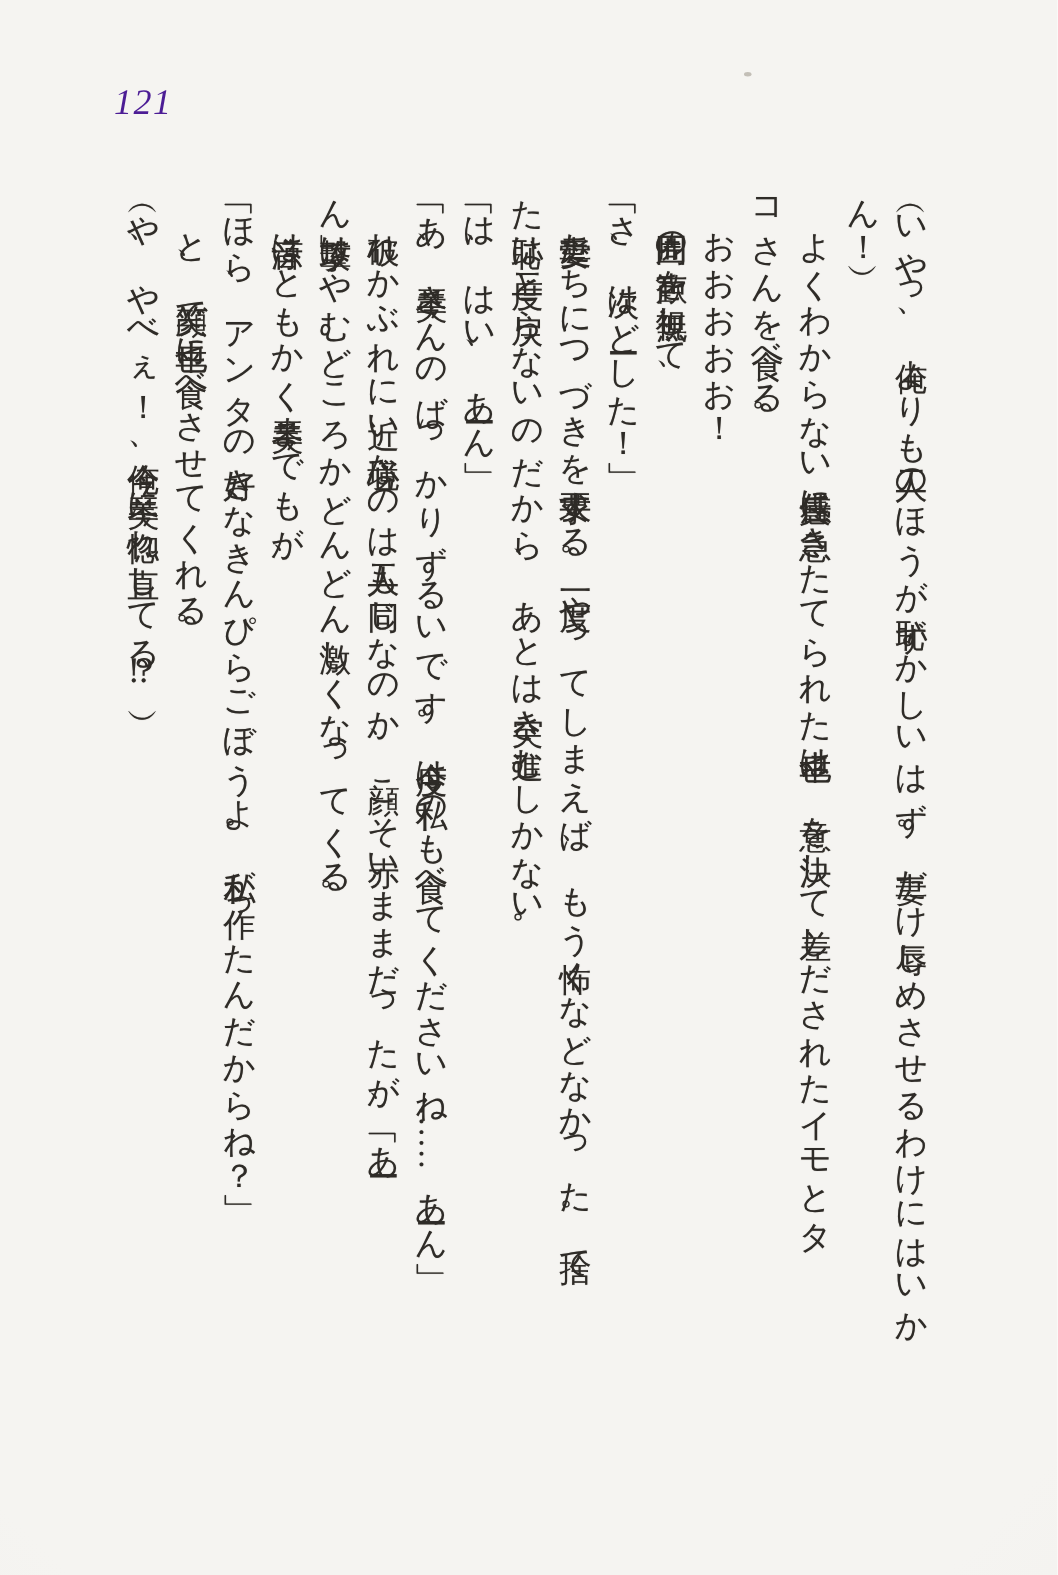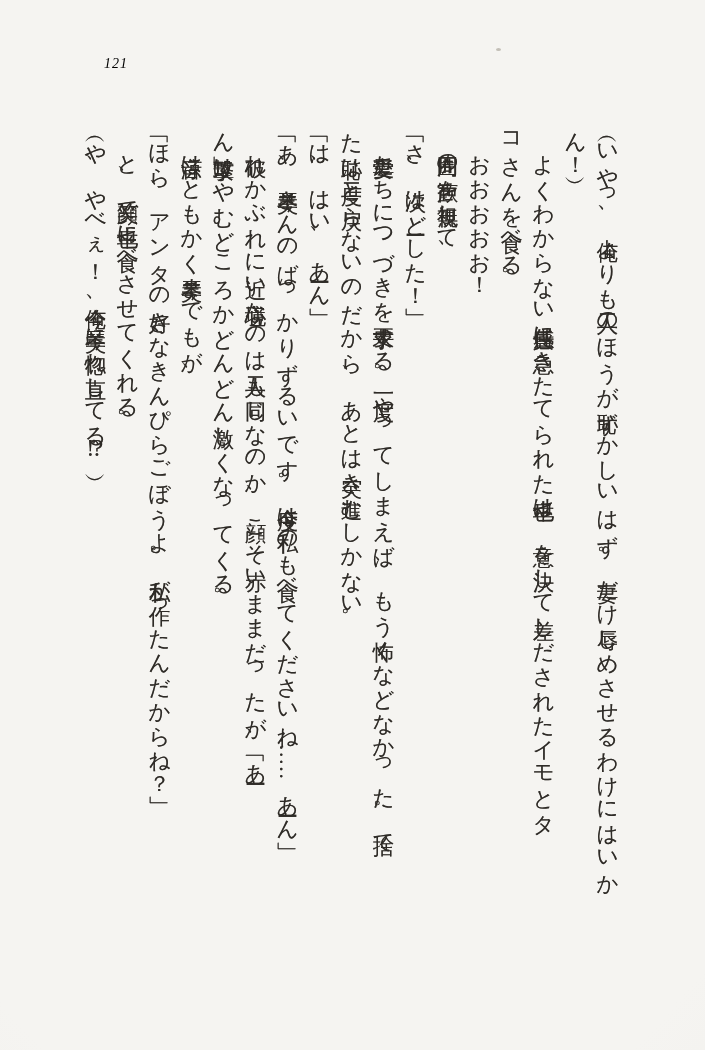--- a/index.html
+++ b/index.html
@@ -14,26 +14,26 @@
     background:
       radial-gradient(135% 120% at 48% 45%, #f5f4f1 55%, #eeece8 92%, #e9e7e2 100%);
     font-family: "Liberation Serif", "DejaVu Serif", serif;
   }
   .page {
     position: absolute;
     inset: 0;
   }
   .page-number {
     position: absolute;
-    left: 104px;
+    left: 76px;
     top: 56px;
-    font-size: 14px;
+    font-size: 24px;
     font-style: italic;
     letter-spacing: 1px;
-    color: #000000;
+    color: #4c1d95;
   }
   .speck {
     position: absolute;
     left: 496px;
     top: 48px;
     width: 5px;
     height: 3px;
     border-radius: 50%;
     background: #c3bfb7;
   }

